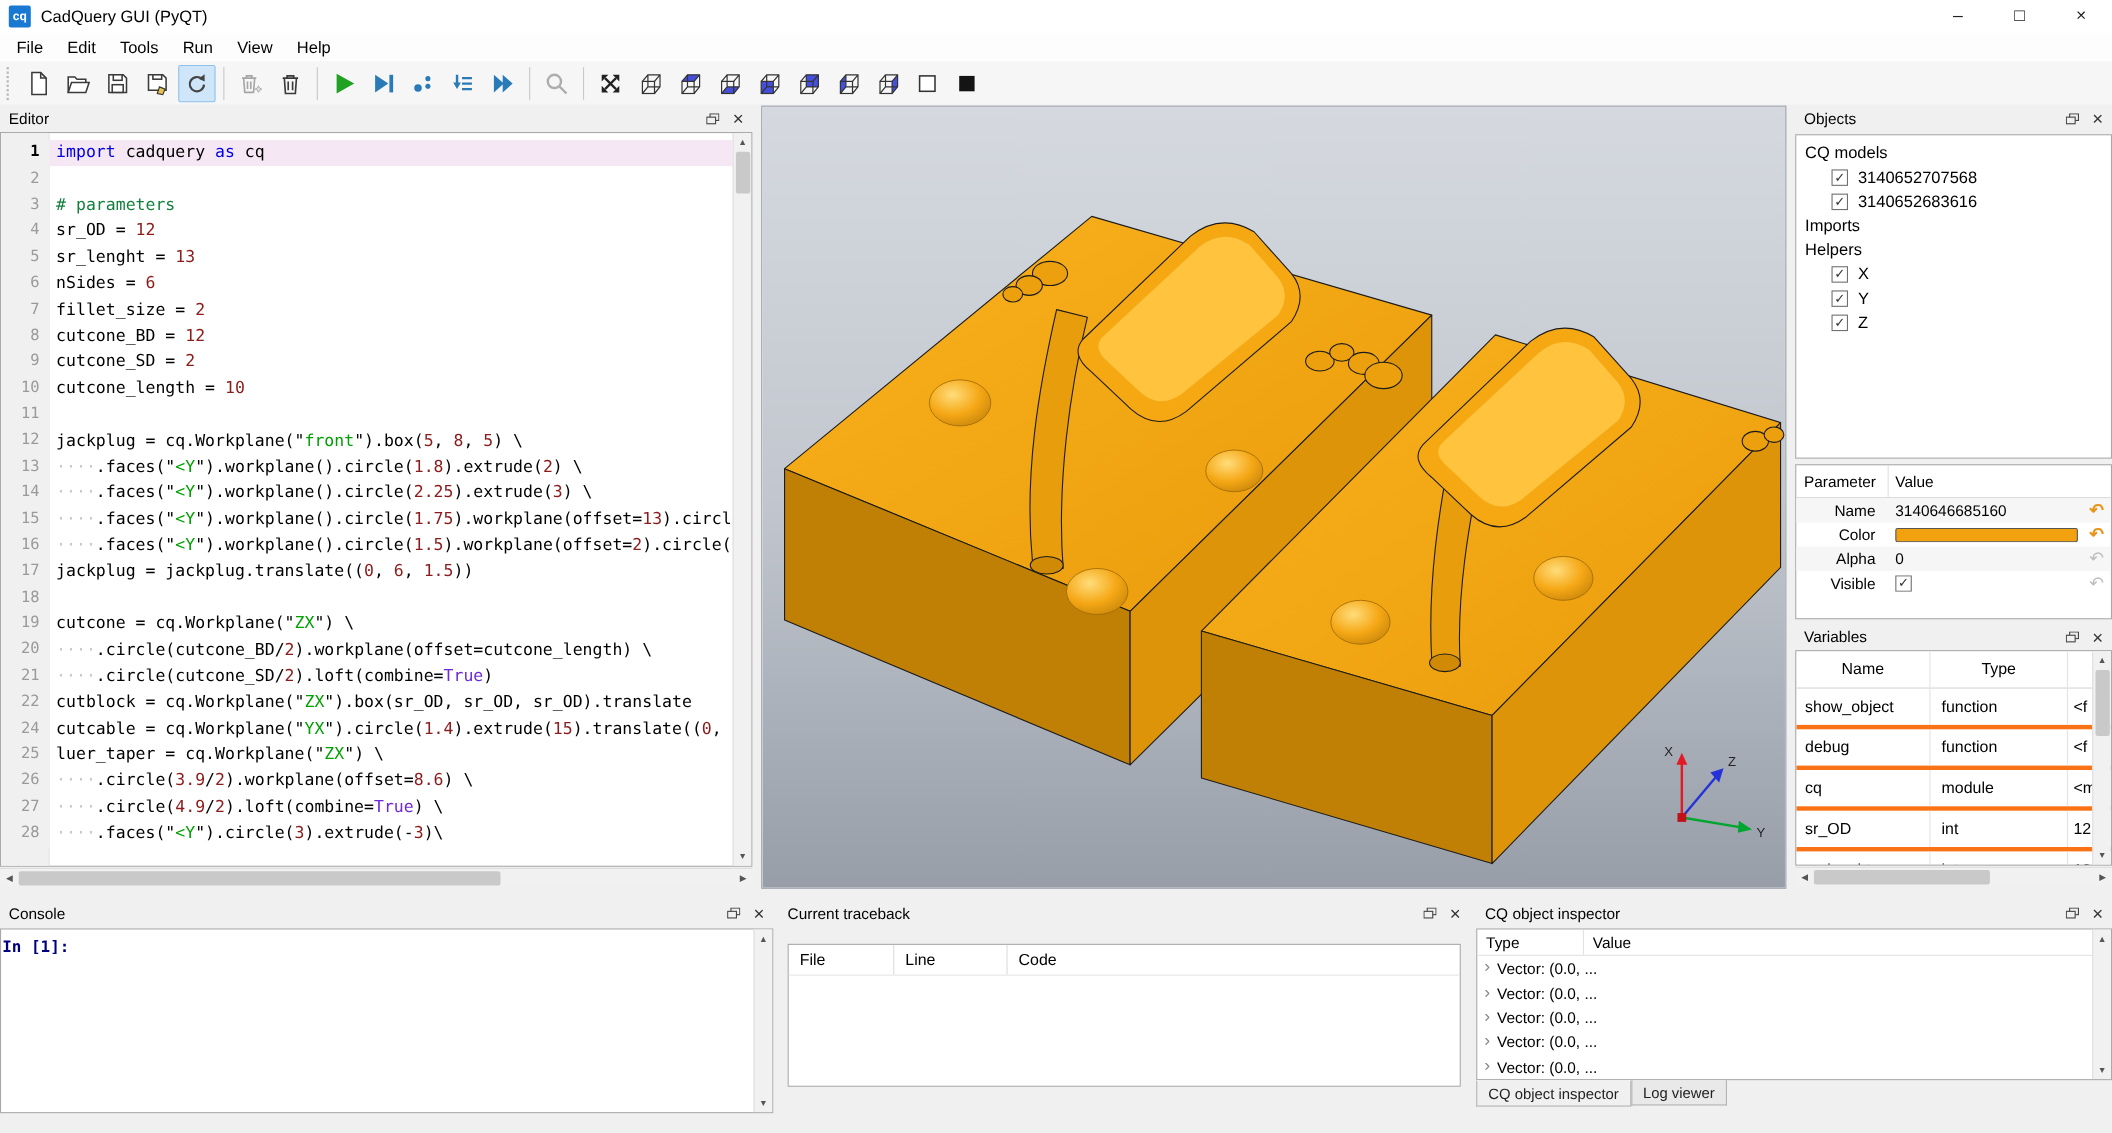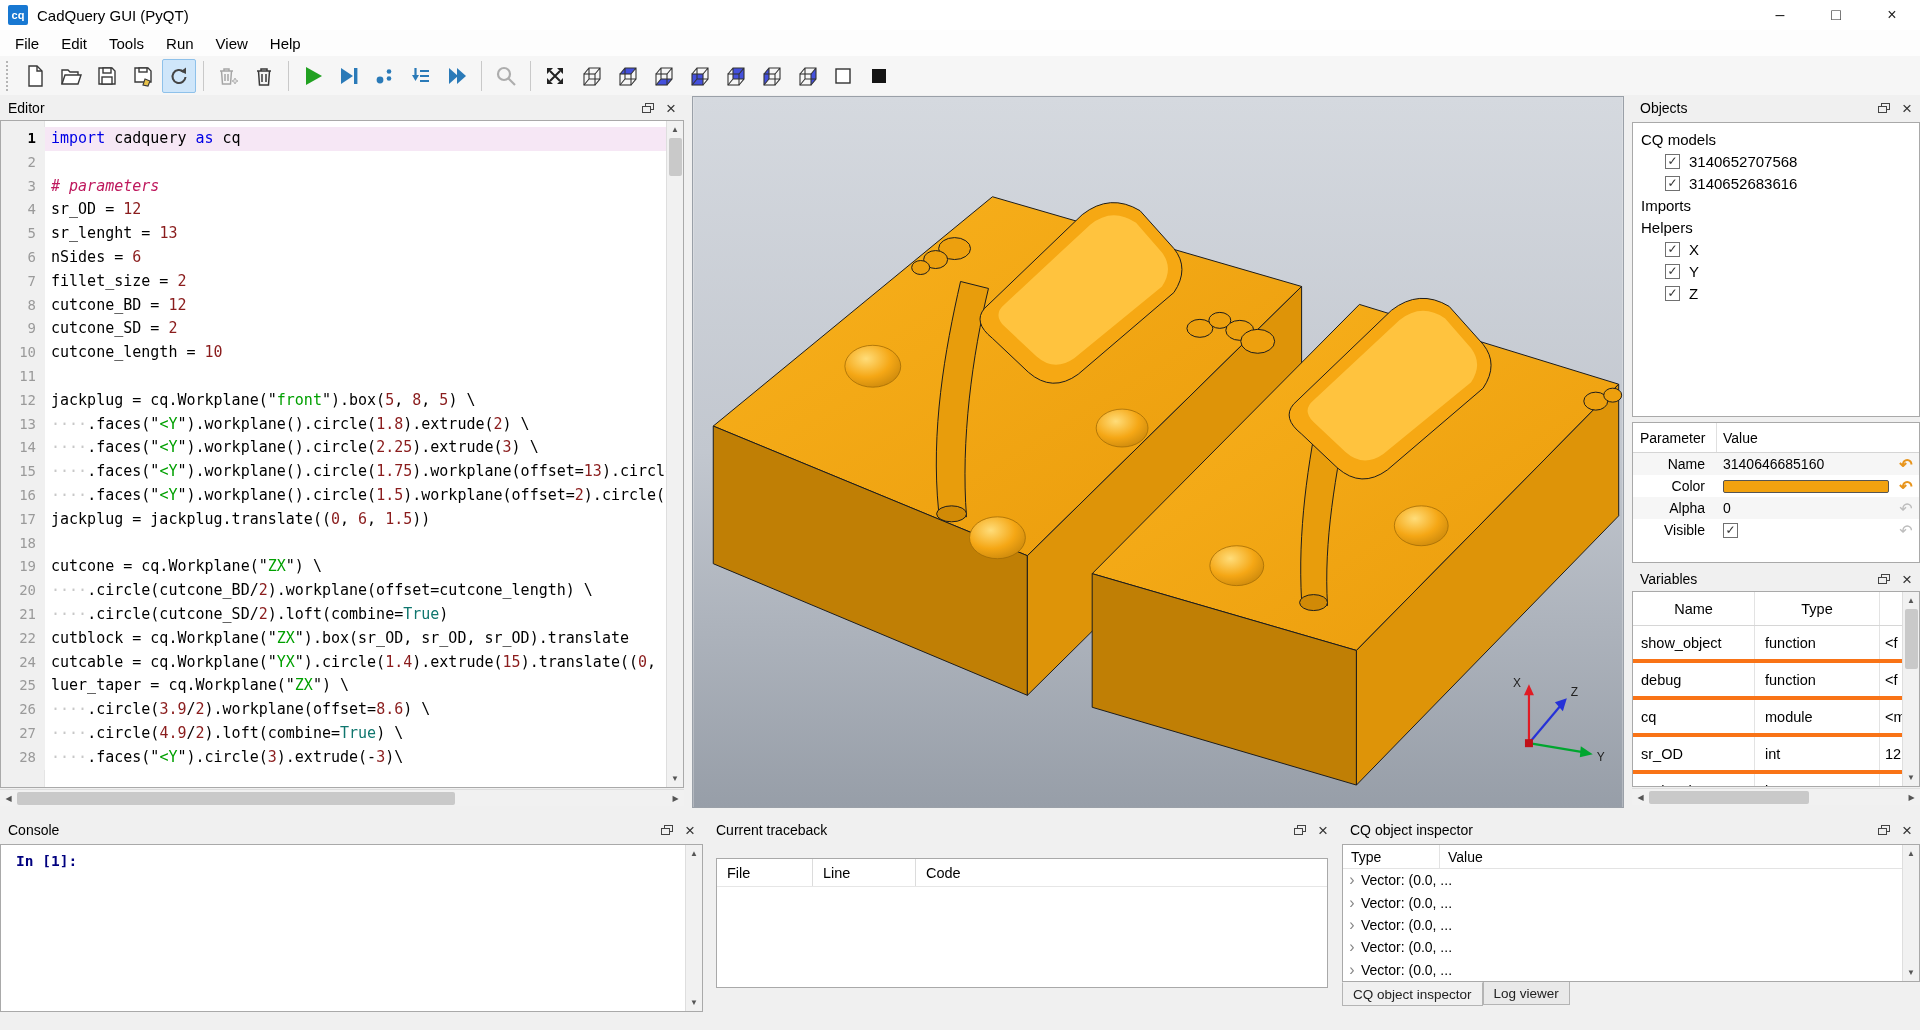--- a/index.html
+++ b/index.html
@@ -36,21 +36,21 @@
   
   .ebody{left:0;top:120px;width:684px;height:668px;background:#fff;border:1px solid #a9a9a9;overflow:hidden}
   .gutterbg{position:absolute;left:0;top:0;width:44px;height:100%;background:#f0f0f0;border-right:1px solid #e4e4e4}
   .elines{position:absolute;left:0;top:6px;right:17px;bottom:0;overflow:hidden}
   .eline{display:flex;height:23.8px;line-height:23.8px;font-family:"DejaVu Sans Mono",monospace;font-size:15px;white-space:pre}
   .ln{width:44px;min-width:44px;background:#f0f0f0;color:#9a9a9a;text-align:right;padding-right:9px;font-size:14px}
   .ct{flex:1;padding-left:6px;overflow:hidden}
   .eline.cur .ct{background:#f6e7f5}
   .eline.cur .ln{color:#000;font-weight:bold}
   .tk-k{color:#0000e6}.tk-n{color:#8a1c1c}.tk-s{color:#00a000}
-  .tk-c{color:#be185d;font-style:italic}.tk-b{color:#0f766e}
+  .tk-c{color:#15803d;}.tk-b{color:#6d28d9}
   .tk-w{color:#c8c8c8}.tk-t{color:#000}
 
   
   .sb{background:#f1f1f1}
   .sb-a{width:17px;height:17px;display:flex;align-items:center;justify-content:center;font-size:8px;color:#555}
   .sbv{display:flex;flex-direction:column;align-items:center;border-left:1px solid #dedede}
   .sbh{display:flex;flex-direction:row;align-items:center;border-top:1px solid #dedede}
   .thv{width:13px;background:#c9c9c9;border-radius:2px}
   .thh{height:13px;background:#c9c9c9;border-radius:2px}
 
@@ -78,21 +78,21 @@
   .vtable{left:1632px;top:591px;width:288px;height:196px;background:#fff;border:1px solid #a9a9a9;overflow:hidden;font-size:14.5px}
   .vrow{display:flex;height:37px;border-bottom:4px solid #f97316}
   .vrow.hd{height:34px;border-bottom:1px solid #d6d6d6}
   .vc1{width:122px;padding-left:8px;border-right:1px solid #e3e3e3;display:flex;align-items:center}
   .vc2{width:125px;padding-left:10px;border-right:1px solid #e3e3e3;display:flex;align-items:center}
   .vc3{flex:1;padding-left:5px;display:flex;align-items:center;overflow:hidden;white-space:nowrap}
   .vrow.hd .vc1,.vrow.hd .vc2{justify-content:center;padding-left:0}
 
   
   .cbody{left:0;top:844px;width:703px;height:168px;background:#fff;border:1px solid #a9a9a9}
-  .cprompt{position:absolute;left:15px;top:8px;font-family:"DejaVu Sans Mono",monospace;font-size:14.5px;font-weight:bold;color:#00007f}
+  .cprompt{position:absolute;left:1px;top:8px;font-family:"DejaVu Sans Mono",monospace;font-size:14.5px;font-weight:bold;color:#00007f}
 
   .tbox{left:716px;top:858px;width:612px;height:130px;background:#fff;border:1px solid #a9a9a9}
   .trow{display:flex;height:28px;border-bottom:1px solid #e6e6e6;font-size:14.5px}
   .tc{display:flex;align-items:center;padding-left:10px}
   .tc.f{width:96px;border-right:1px solid #dcdcdc}
   .tc.l{width:103px;border-right:1px solid #dcdcdc}
   .tc.c{flex:1}
 
   .ibox{left:1342px;top:844px;width:578px;height:138px;background:#fff;border:1px solid #a9a9a9;overflow:hidden;font-size:14px}
   .ihd{display:flex;height:24px;border-bottom:1px solid #e3e3e3}

